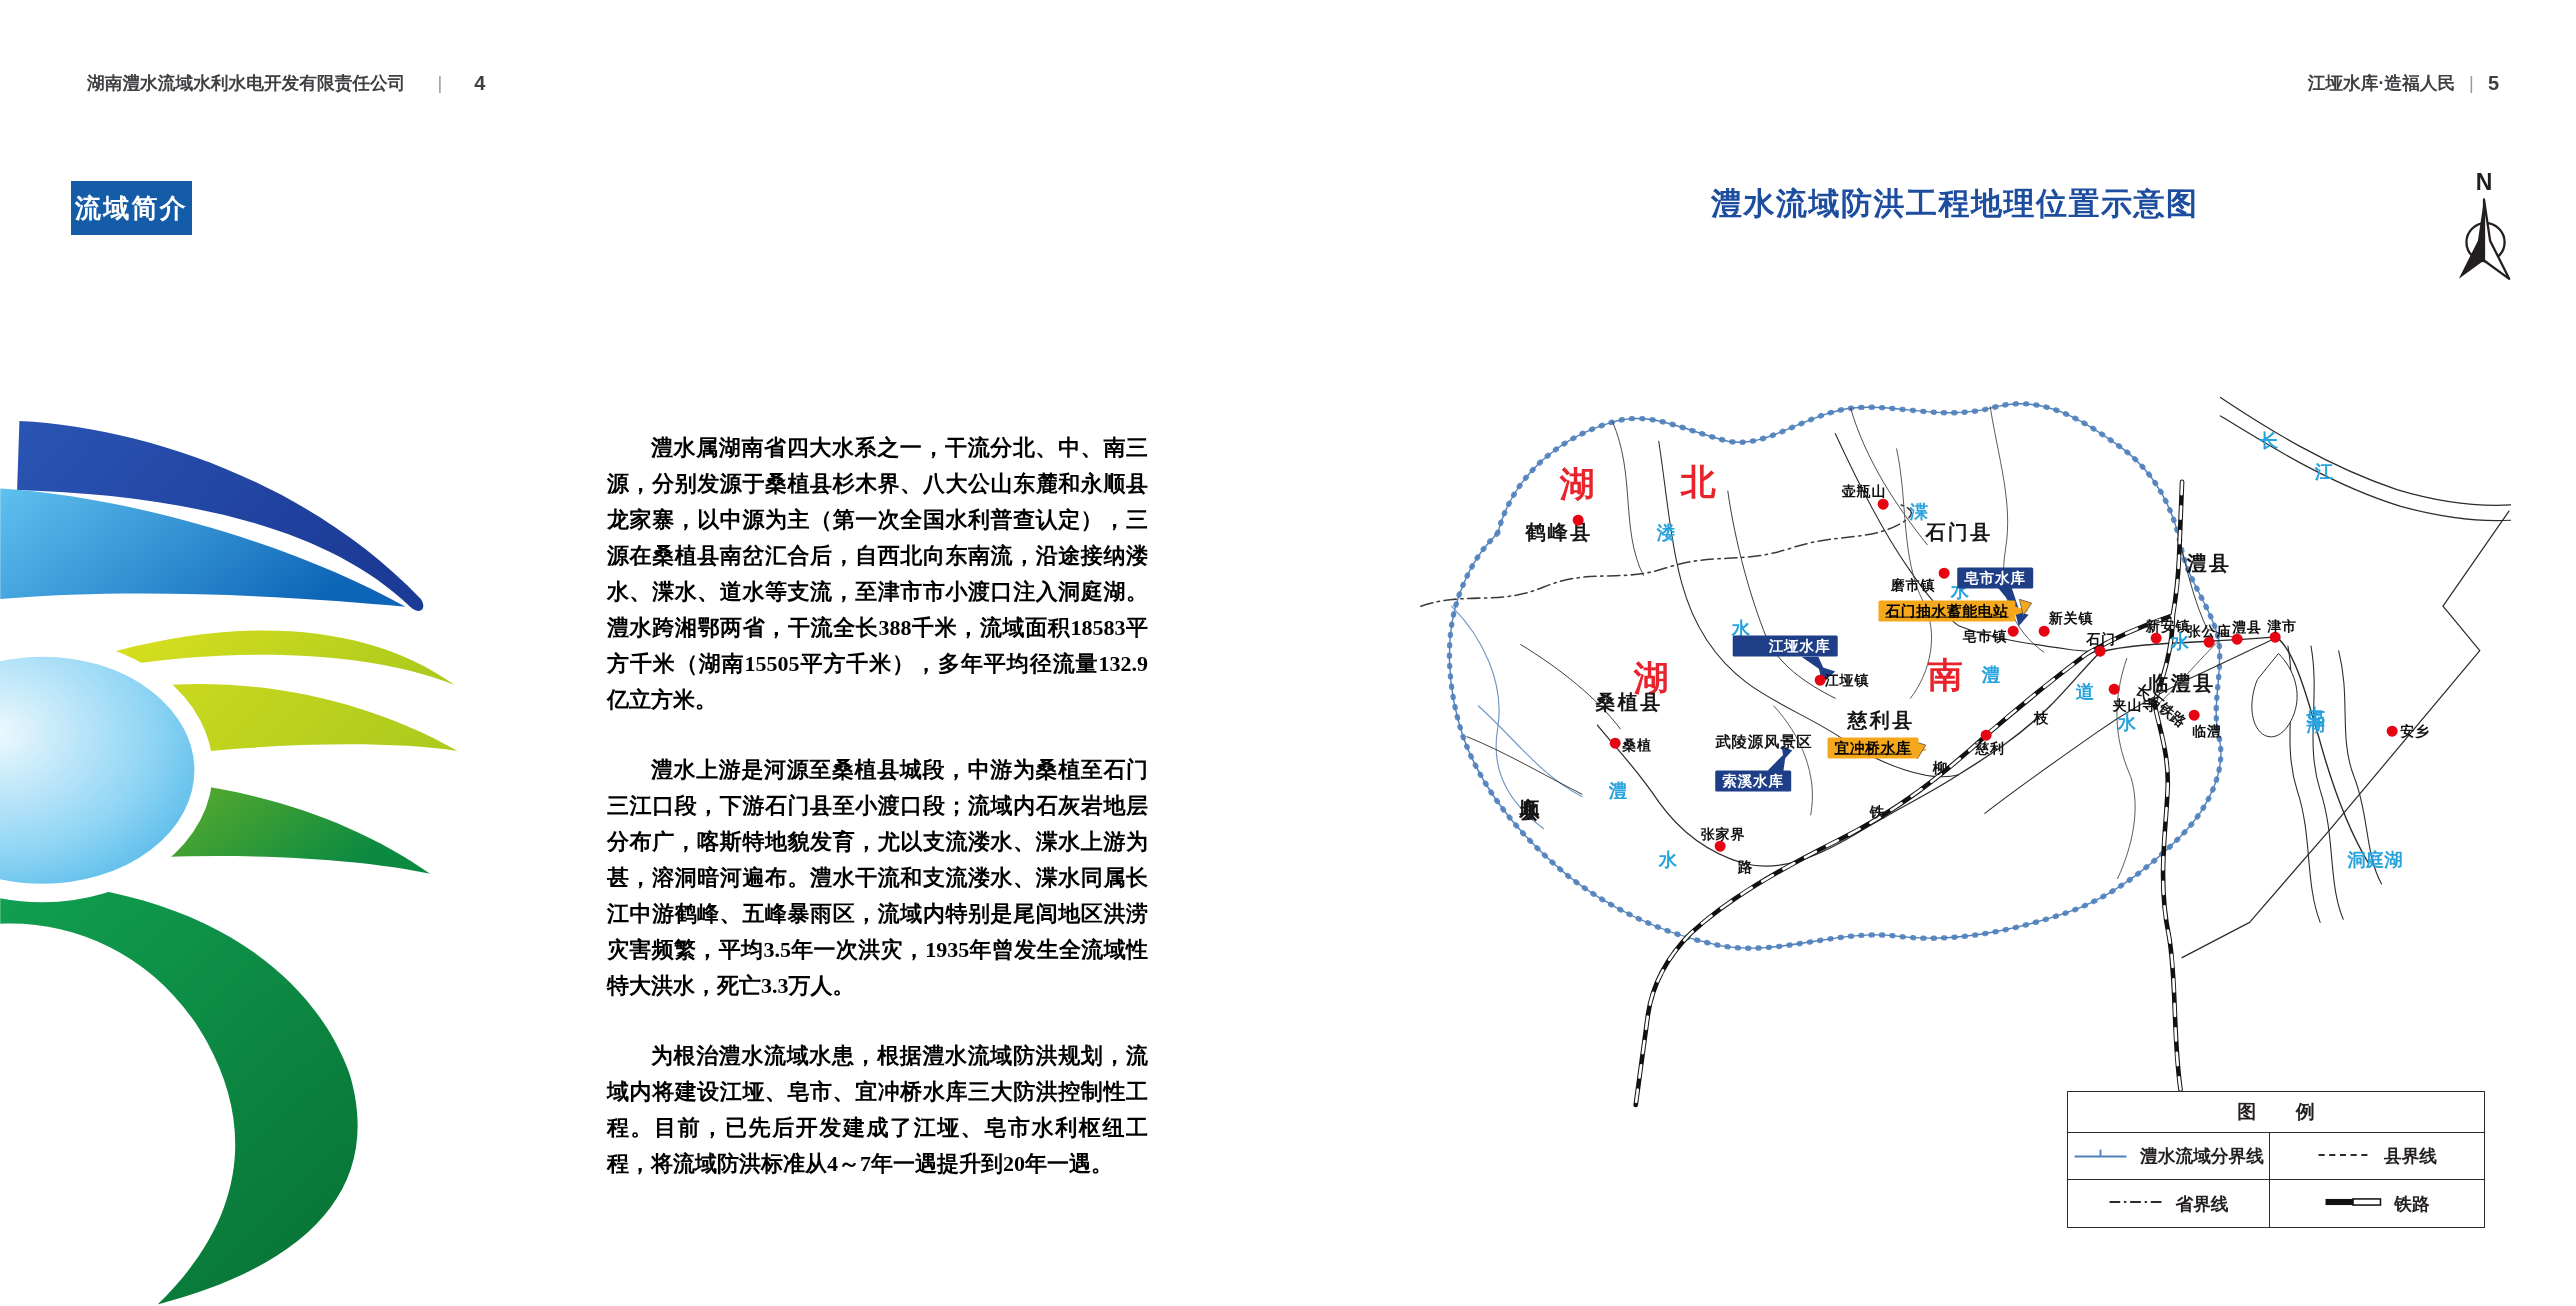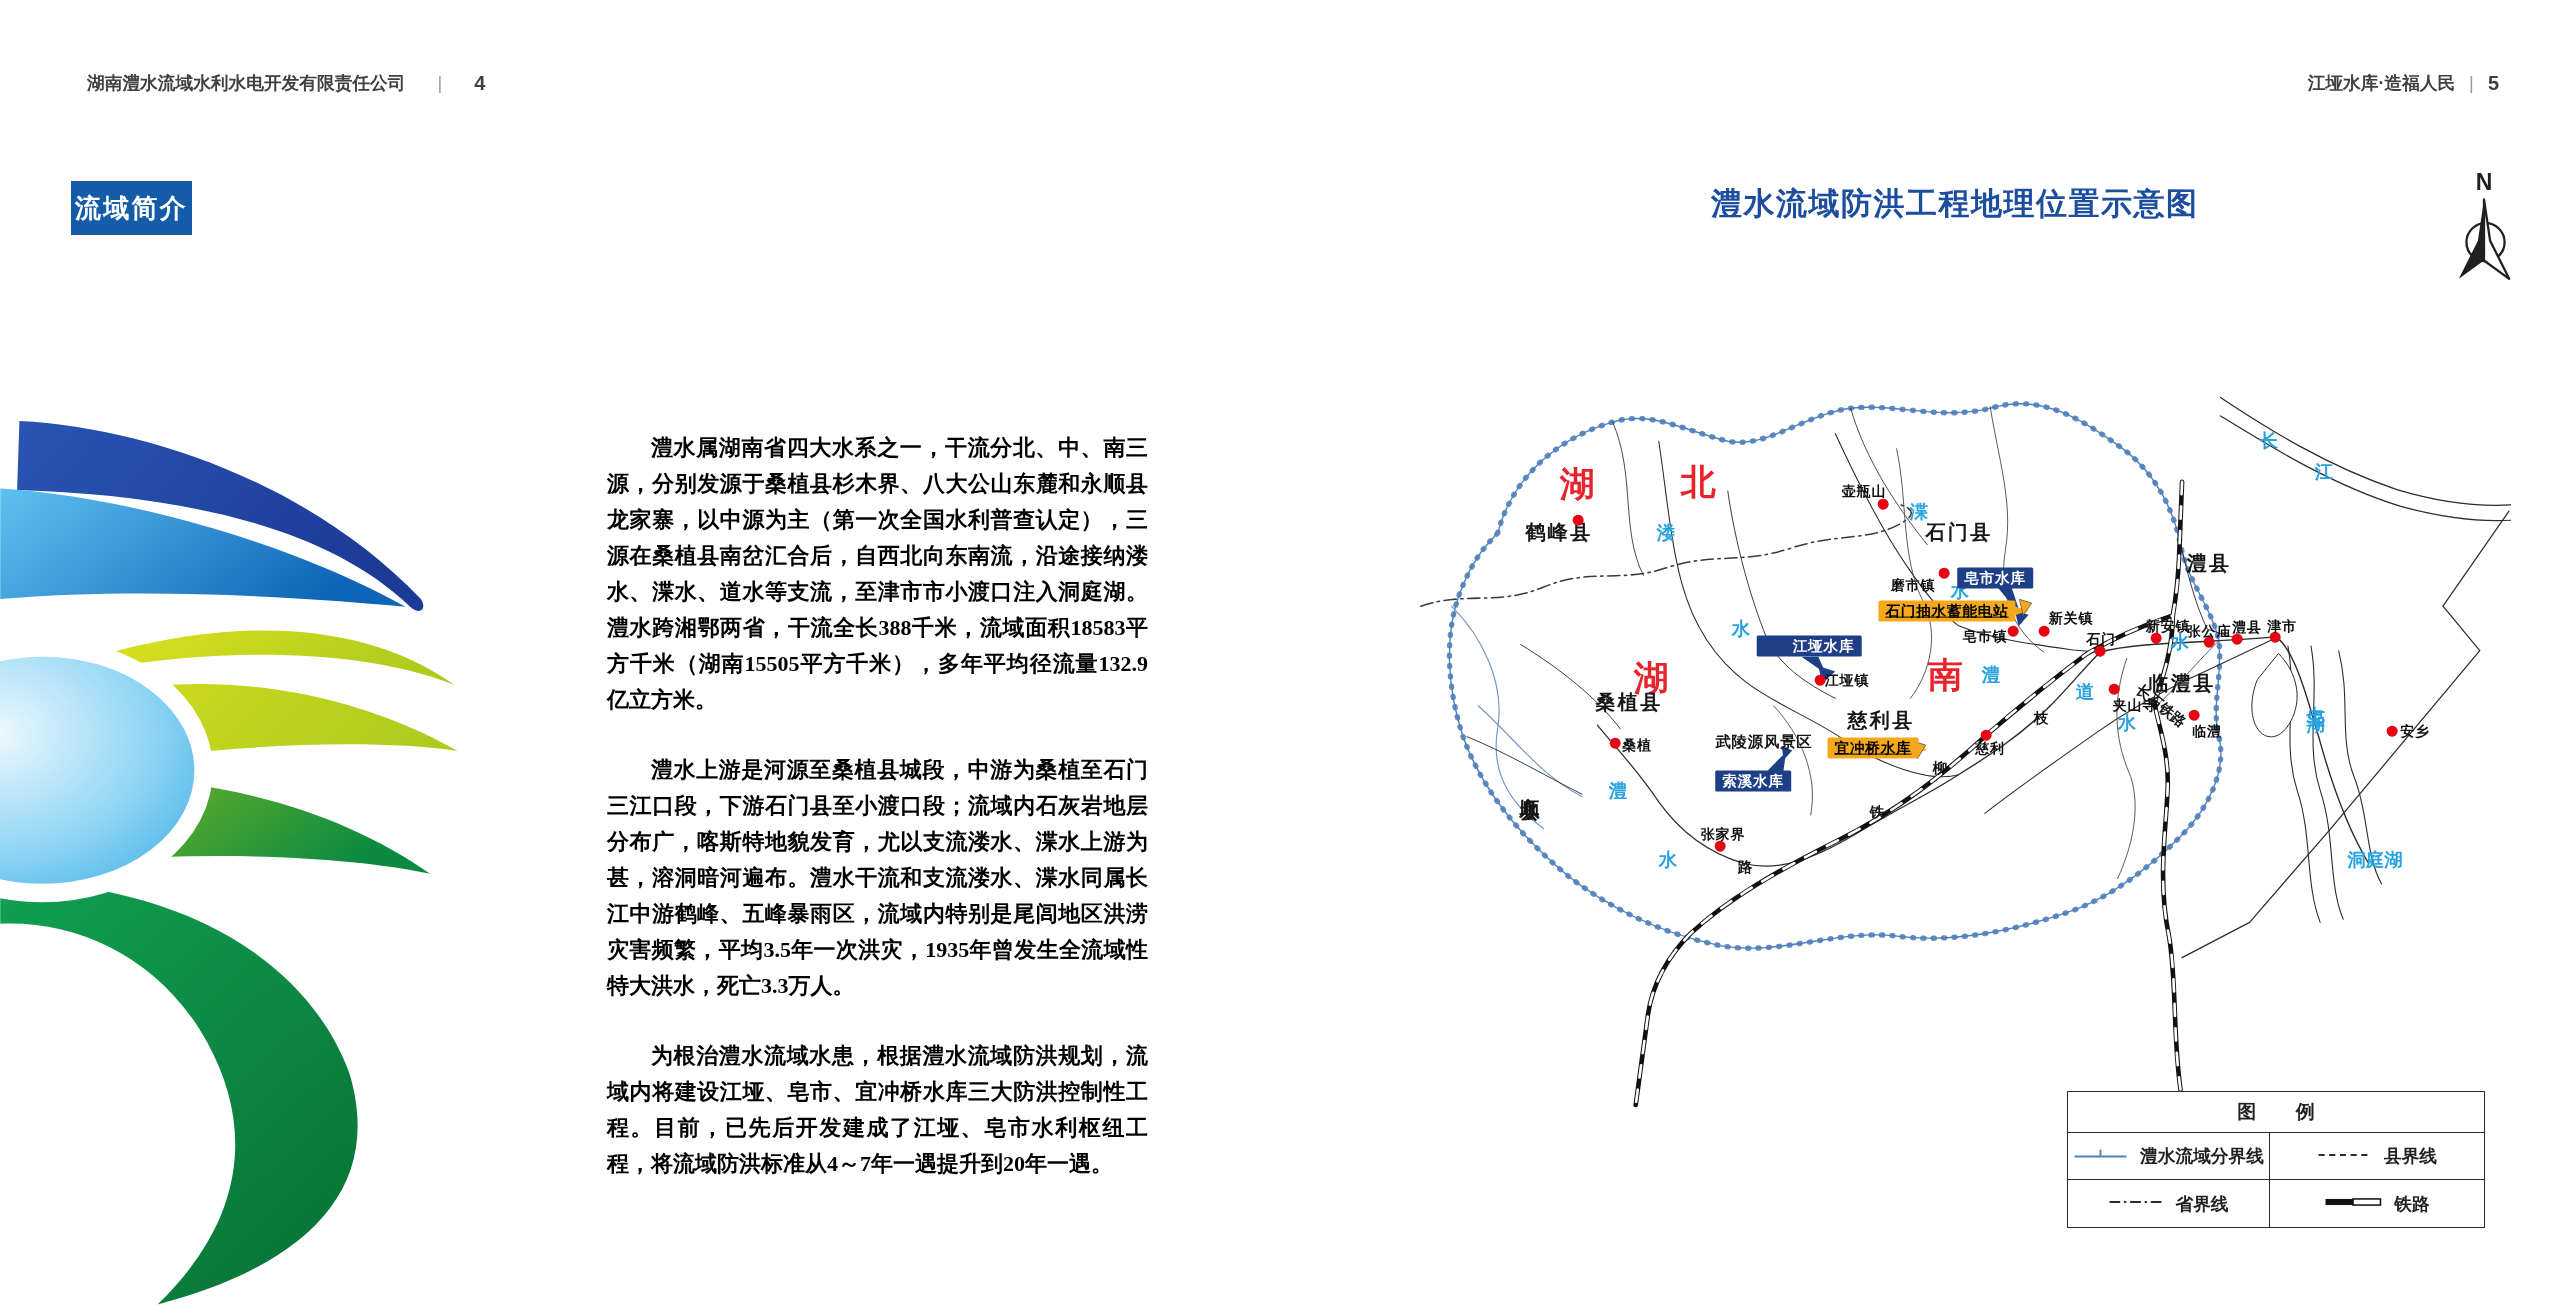--- a/index.html
+++ b/index.html
@@ -259,21 +259,21 @@
       <div class="m-label water" style="left: 722px; top: 347px;">水</div>
       <div class="m-label water" style="left: 864px; top: 65px;">长</div>
       <div class="m-label water" style="left: 919px; top: 96px;">江</div>
       <div class="m-label water vertical" style="left: 910px; top: 322px;">七里湖</div>
       <div class="m-label water" style="left: 970px; top: 484px;">洞庭湖</div>
       <div class="m-label rail" style="left: 636px; top: 342px;">枝</div>
       <div class="m-label rail" style="left: 535px; top: 392px;">柳</div>
       <div class="m-label rail" style="left: 472px; top: 436px;">铁</div>
       <div class="m-label rail" style="left: 340px; top: 491px;">路</div>
       <div class="m-label rail" style="left: 756px; top: 330px; transform: translate(-50%, -50%) rotate(38deg);">长石铁路</div>
-      <div class="m-label res blue" style="left: 404px; top: 270px; padding-left: 36px;">江垭水库</div>
+      <div class="m-label res blue" style="left: 380px; top: 270px; padding-left: 36px;">江垭水库</div>
       <div class="m-label res blue" style="left: 590px; top: 202px;">皂市水库</div>
       <div class="m-label res blue" style="left: 348px; top: 405px;">索溪水库</div>
       <div class="m-label res orange" style="left: 468px; top: 372px;">宜冲桥水库</div>
       <div class="m-label res orange" style="left: 542px; top: 235px;">石门抽水蓄能电站</div>
     </div>
 </div>
 
 <div class="legend">
   <div class="legend-title">图 例</div>
   <div class="legend-grid" id="legend-grid">

